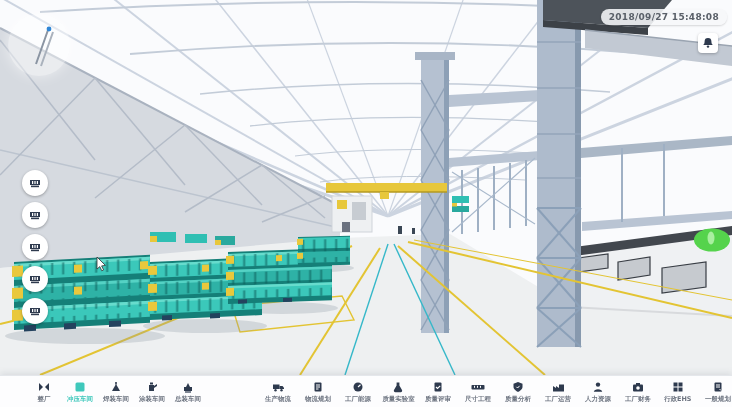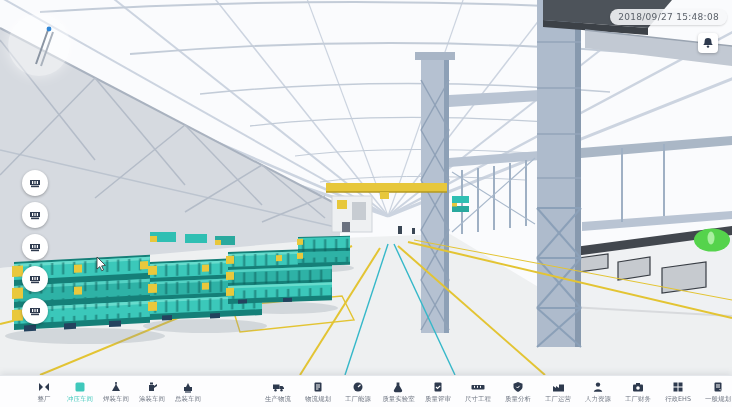--- a/index.html
+++ b/index.html
@@ -1,17 +1,17 @@
 <!DOCTYPE html>
 <html><head>
 <meta charset="utf-8">
 <style>
   html,body{margin:0;padding:0;}
   body{width:732px;height:407px;overflow:hidden;font-family:"DejaVu Sans","Liberation Sans",sans-serif;background:#fff;}
-  .app{position:relative;width:732px;height:407px;display:flex;flex-direction:column;}
+  .app{position:relative;width:732px;height:407px;display:flex;flex-direction:column;font-weight:bold;}
   .viewport{position:relative;width:732px;height:375px;overflow:hidden;background:#fafbfd;}
   .viewport svg.scene{position:absolute;left:0;top:0;}
 
   
   .compass{position:absolute;left:8px;top:14px;width:62px;height:62px;border-radius:50%;
     background:rgba(255,255,255,.48);box-shadow:0 0 14px rgba(255,255,255,.55);}
   .timestamp{position:absolute;right:5px;top:9px;height:16px;line-height:16px;padding:0 8px;
     background:rgba(246,247,249,.88);border-radius:8px;font-size:9px;color:#5a6069;letter-spacing:.3px;
     box-shadow:0 1px 2px rgba(0,0,0,.15);}
   .bell-btn{position:absolute;right:14px;top:33px;width:20px;height:20px;border-radius:4px;

